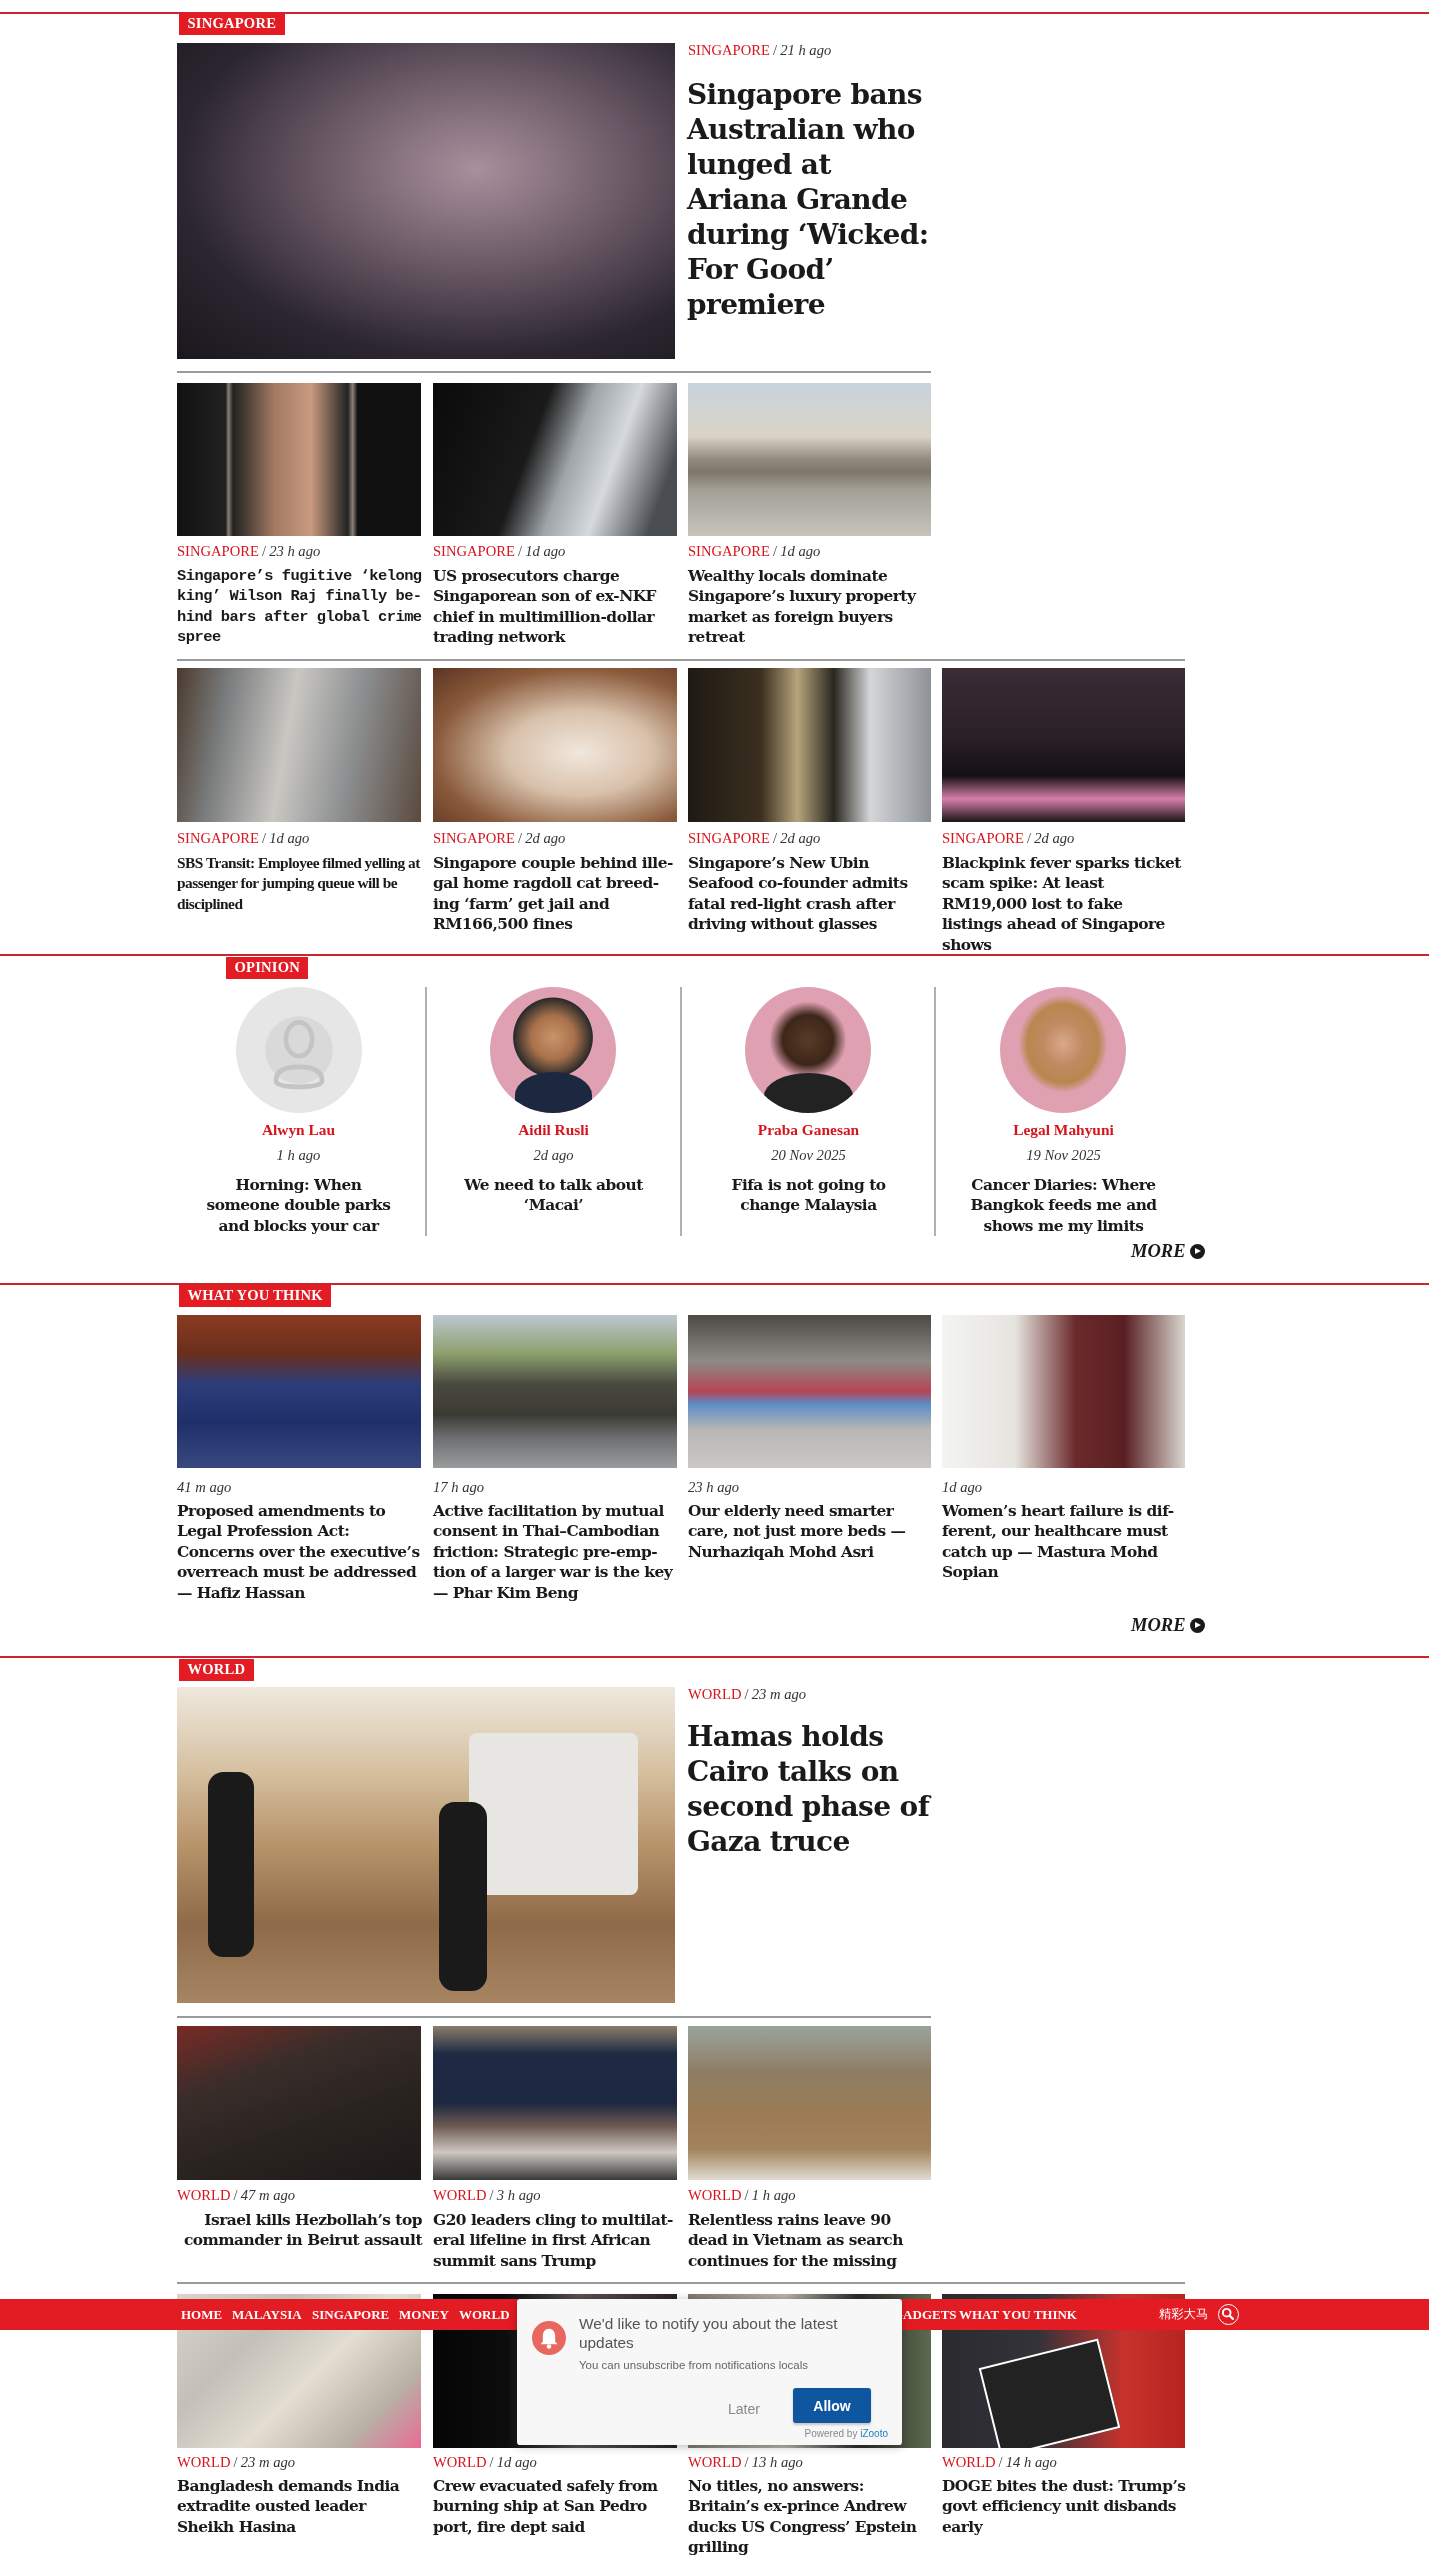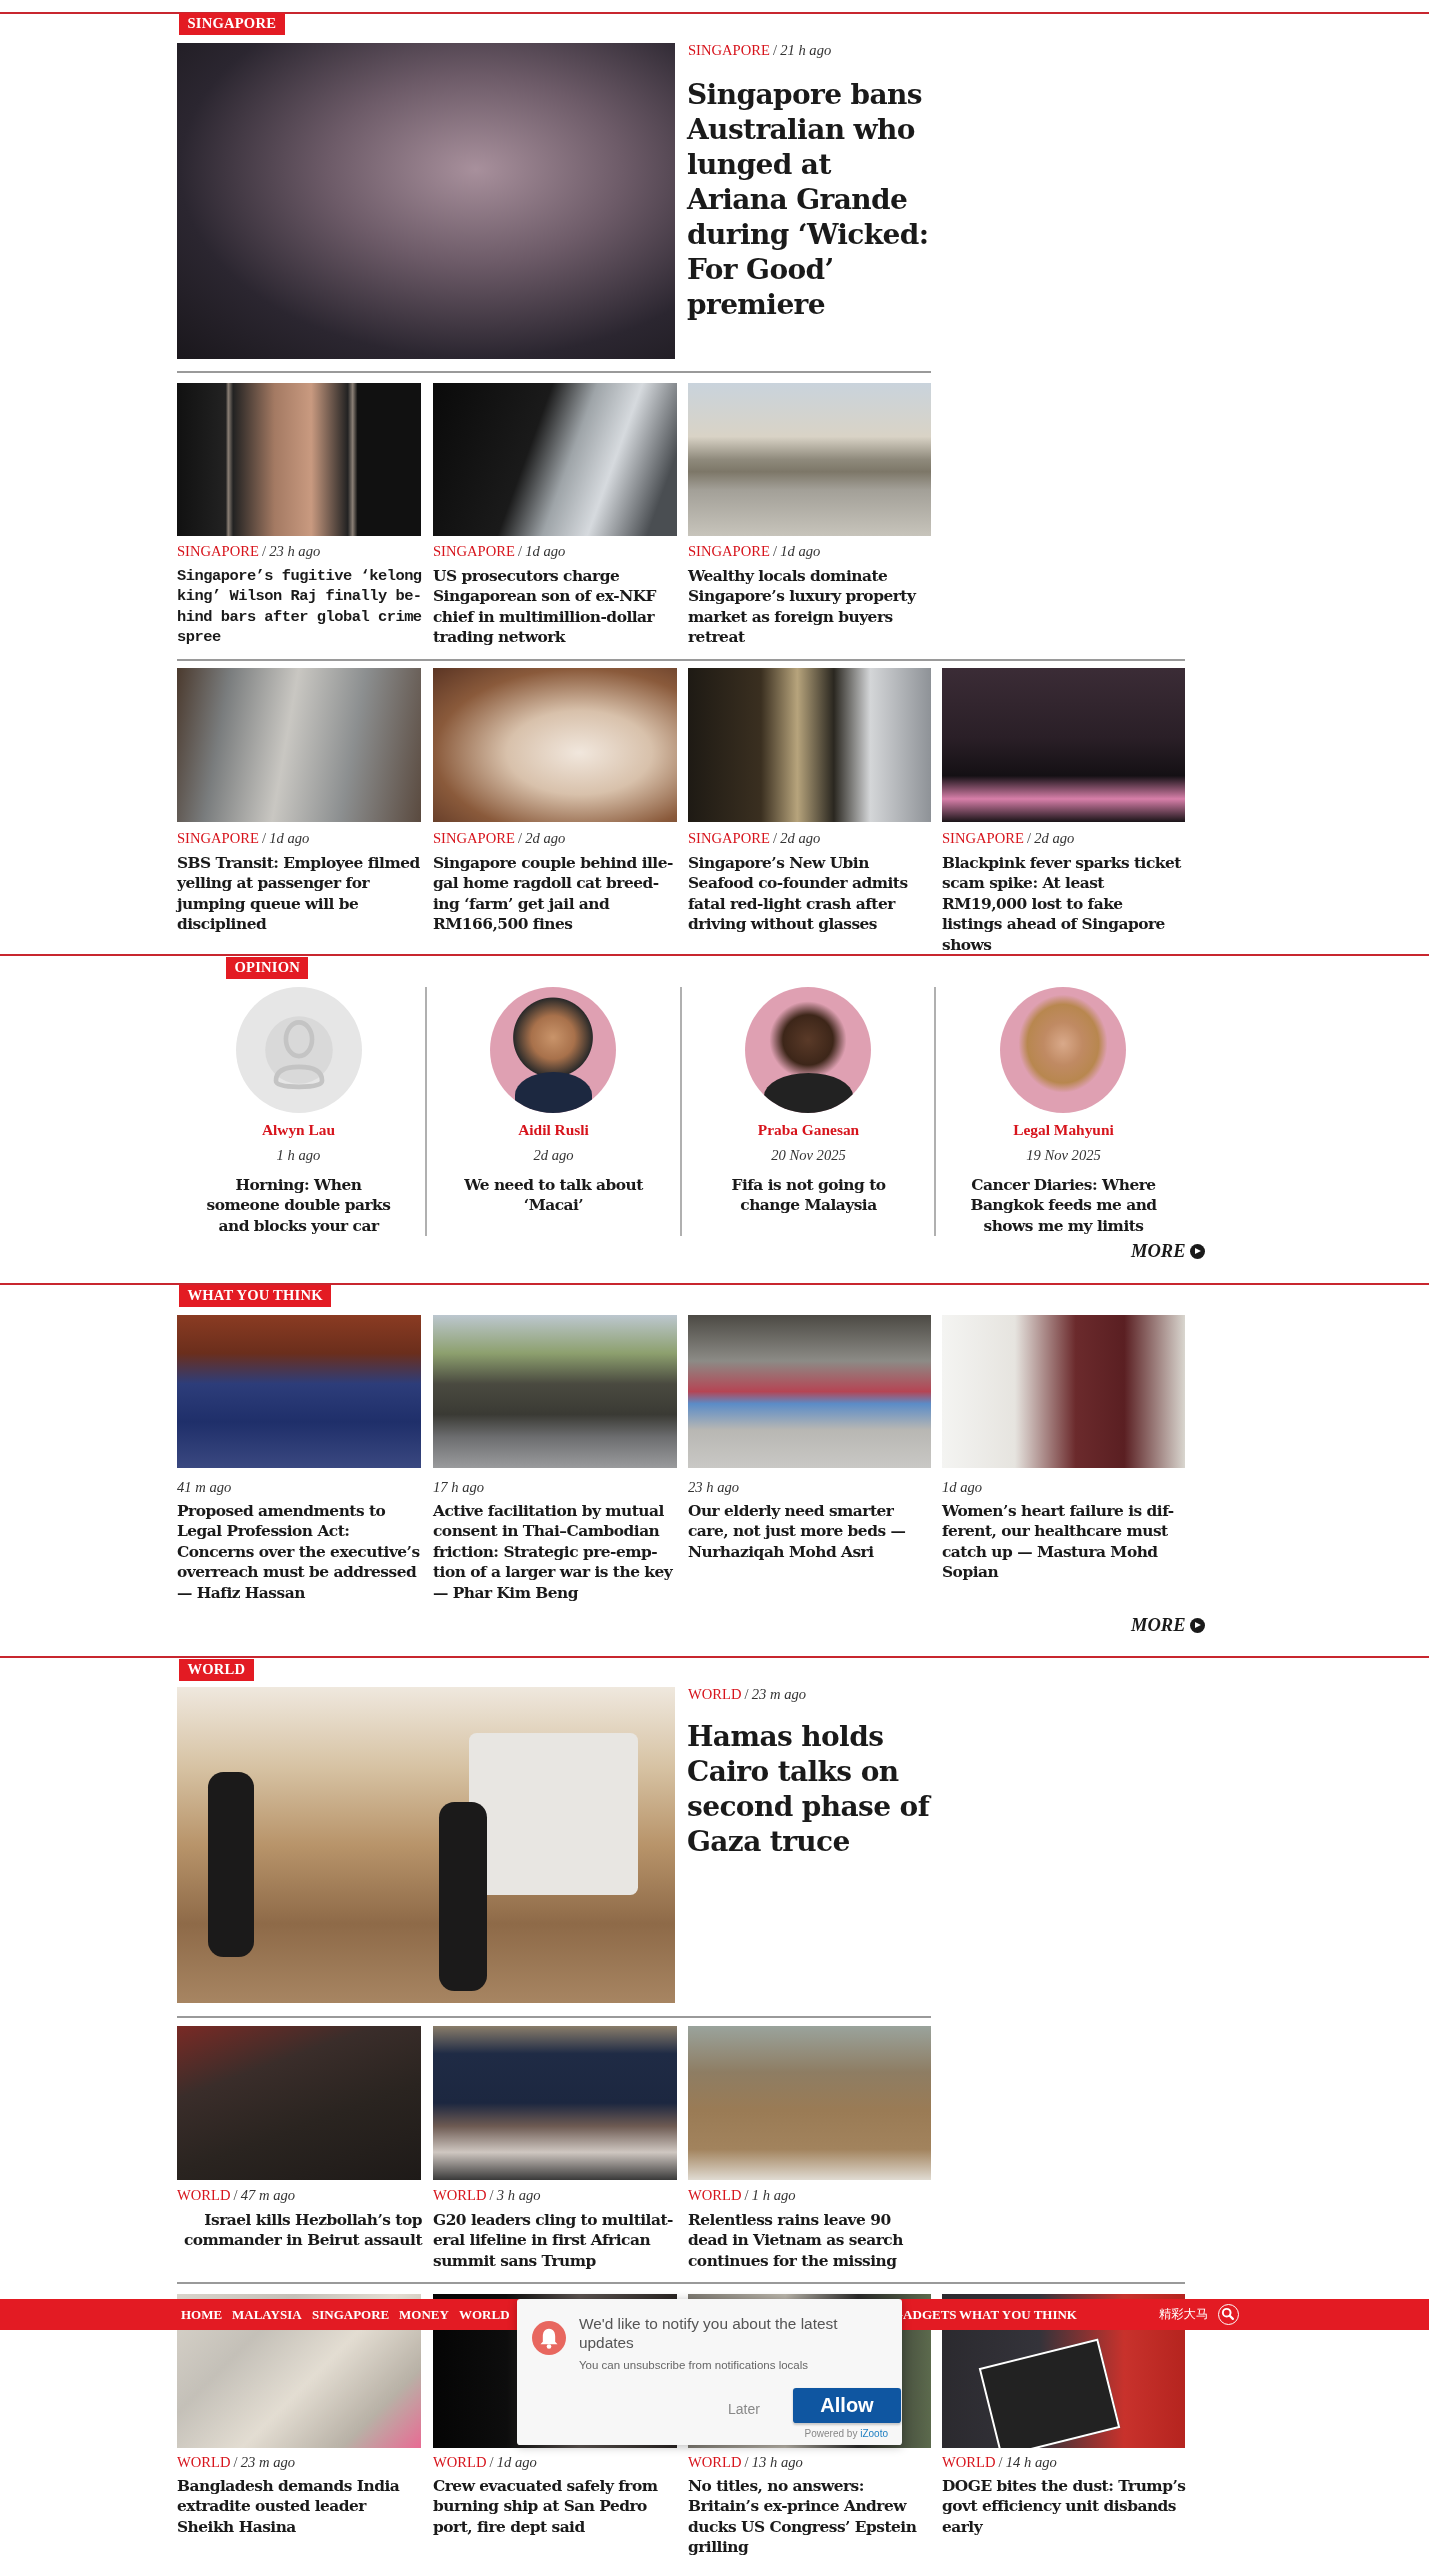--- a/index.html
+++ b/index.html
@@ -44,21 +44,21 @@
   .navbar { position: absolute; left: 0; top: 2299px; width: 1430px; height: 31px; background: #e31b23; }
   .nav-item { position: absolute; top: 0; height: 31px; line-height: 31px; color: #fff; font-family: "Liberation Serif", serif; font-weight: bold; font-size: 13px; white-space: nowrap; cursor: pointer; }
   .nav-search { position: absolute; top: 5.4px; width: 21px; height: 21px; border: 1.2px solid #fff; border-radius: 50%; }
 
   
   .popup { position: absolute; left: 517px; top: 2299px; width: 385px; height: 146px; background: #f7f7f7; border-radius: 3.1px; box-shadow: 0 1.5px 9.2px rgba(0,0,0,0.25); font-family: "Liberation Sans", sans-serif; }
   .bell { position: absolute; left: 14.6px; top: 21.6px; width: 34px; height: 34px; border-radius: 50%; background: #e8675f; }
   .popup-title { position: absolute; left: 62px; top: 15.4px; width: 308px; font-size: 15.4px; line-height: 19px; color: #555; }
   .popup-sub { position: absolute; left: 62px; top: 60px; font-size: 11.5px; color: #666; white-space: nowrap; }
   .btn-later { position: absolute; left: 196px; top: 92px; width: 62px; height: 35px; background: transparent; border: none; color: #888; font-family: "Liberation Sans", sans-serif; font-size: 14px; cursor: pointer; }
-  .btn-allow { position: absolute; left: 276px; top: 89px; width: 108px; height: 35px; background: #0f56a1; color: #fff; border: none; border-radius: 3.1px; font-family: "Liberation Sans", sans-serif; font-weight: bold; font-size: 20px; cursor: pointer; box-shadow: 0 1.5px 2.3px rgba(0,0,0,0.2); }
+  .btn-allow { position: absolute; left: 276px; top: 89px; width: 78px; height: 35px; background: #0f56a1; color: #fff; border: none; border-radius: 3.1px; font-family: "Liberation Sans", sans-serif; font-weight: bold; font-size: 14px; cursor: pointer; box-shadow: 0 1.5px 2.3px rgba(0,0,0,0.2); }
   .powered { position: absolute; right: 14px; top: 129px; font-size: 10px; color: #888; white-space: nowrap; }
   .powered .brand { color: #1d7ec1; }
 </style>
 </head>
 <body>
 
 <div class="section-line" style="top:11.5px;"></div>
 <div class="section-label" style="top:13px;">SINGAPORE</div>
 
 <div class="img" style="left:177px; top:43px; width:498px; height:316px;">
@@ -91,21 +91,21 @@
   <div class="meta" style="left:688px; top:543px;"><span class="cat">SINGAPORE</span><span class="sep">/</span><span class="time">1d ago</span></div>
   <a class="card-title" style="left:688px; top:566px;">Wealthy locals dominate Singapore’s luxury property market as foreign buyers retreat</a>
 </div>
 
 <div class="divider" style="left:177px; top:659px; width:1008px;"></div>
 <div>
   <div class="img" style="left:177px; top:668px; width:244px; height:154px;">
       <div class="ph" style="background: linear-gradient(100deg,#4b3a2e 0%,#7a7d7e 20%,#c9c7c2 45%,#8c8f90 70%,#5a4a3f 100%);"></div>
     </div>
   <div class="meta" style="left:177px; top:830px;"><span class="cat">SINGAPORE</span><span class="sep">/</span><span class="time">1d ago</span></div>
-  <a class="card-title" style="left:177px; top:853px;">SBS Transit: Employee filmed yelling at passenger for jumping queue will be disciplined</a>
+  <a class="card-title" style="left:177px; top:853px;font-family:Liberation Serif, serif;">SBS Transit: Employee filmed yelling at passenger for jumping queue will be disciplined</a>
 </div>
 <div>
   <div class="img" style="left:433px; top:668px; width:244px; height:154px;">
       <div class="ph" style="background: radial-gradient(ellipse at 60% 55%, #f1e7dd 0%, #d8c1ab 35%, #8a5a3b 70%, #5b3524 100%);"></div>
     </div>
   <div class="meta" style="left:433px; top:830px;"><span class="cat">SINGAPORE</span><span class="sep">/</span><span class="time">2d ago</span></div>
   <a class="card-title" style="left:433px; top:853px;">Singapore couple behind ille-gal home ragdoll cat breed-ing ‘farm’ get jail and RM166,500 fines</a>
 </div>
 <div>
   <div class="img" style="left:688px; top:668px; width:243px; height:154px;">

